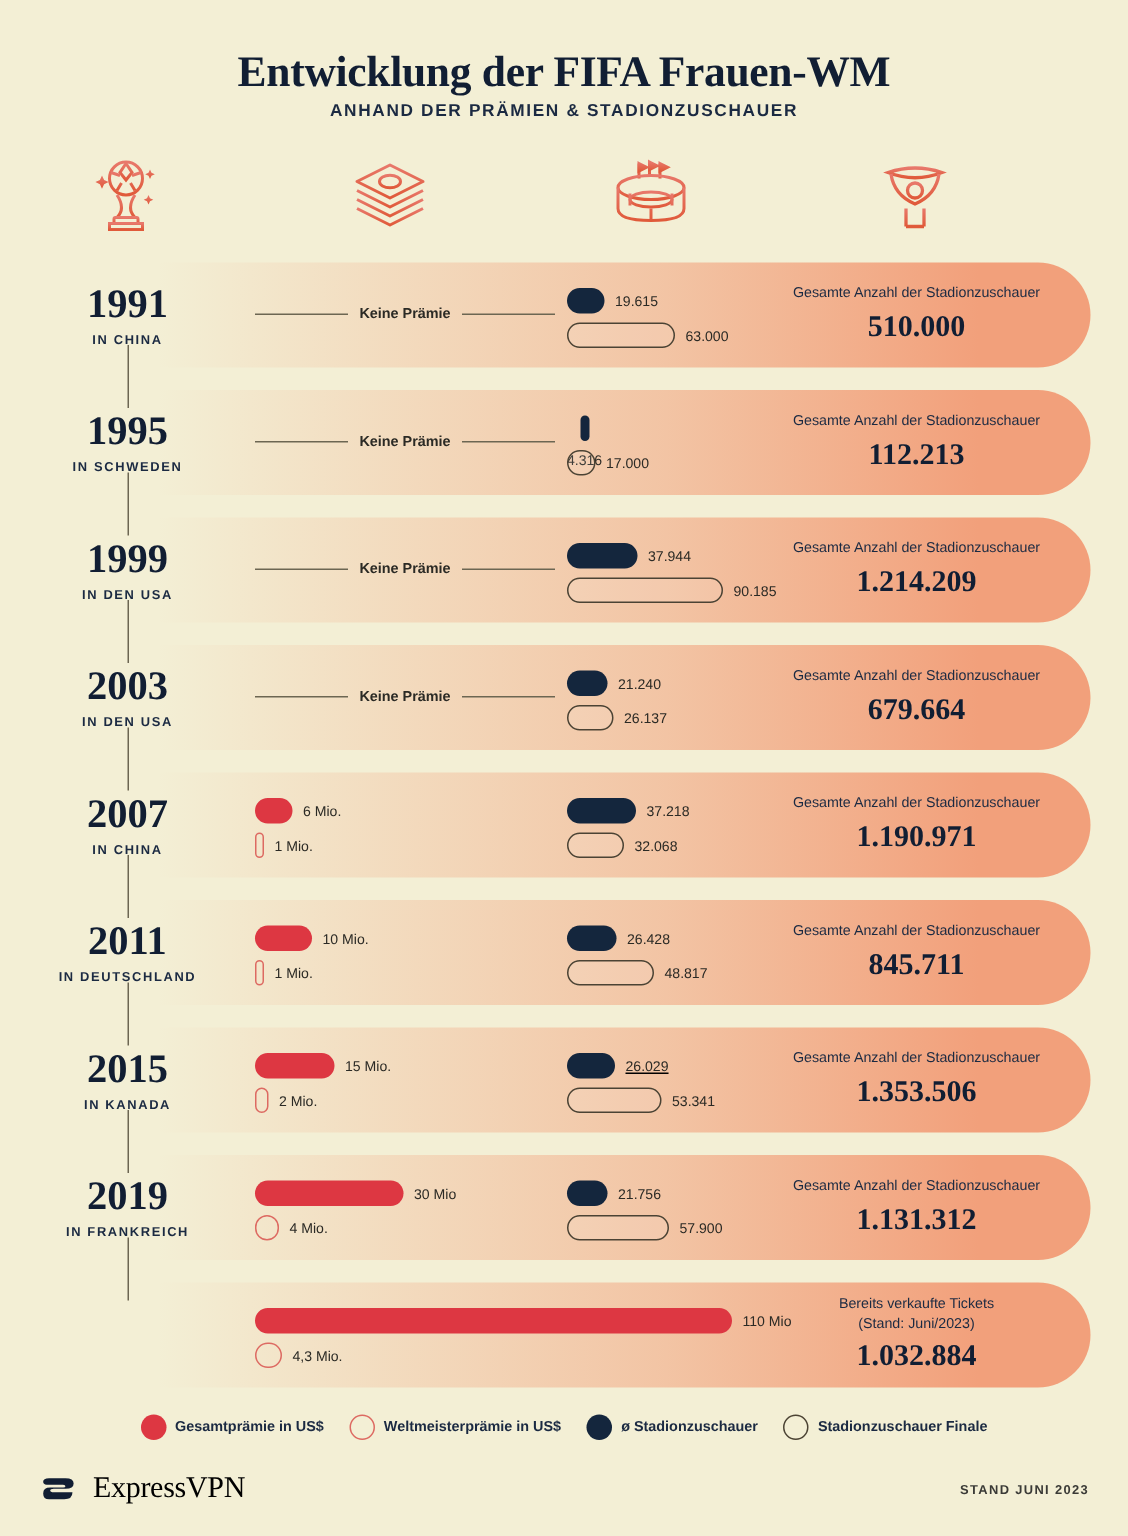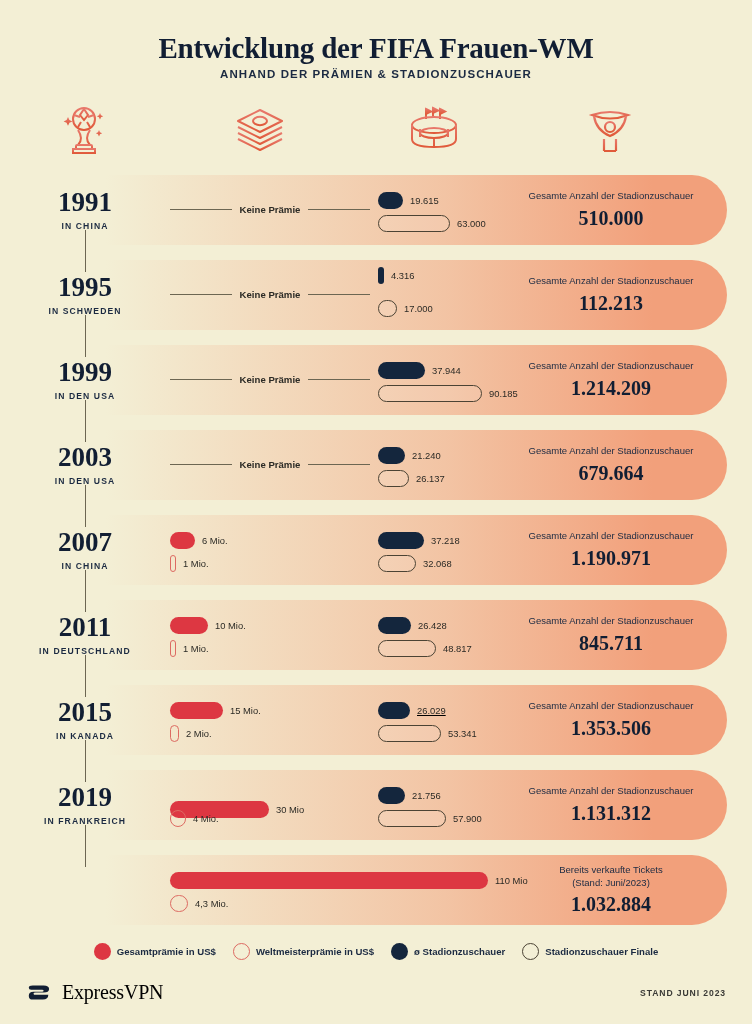--- a/index.html
+++ b/index.html
@@ -261,21 +261,21 @@
           <div class="country">IN SCHWEDEN</div>
         </div>
         <div class="prize">
           <div class="noprize">
             <span class="dash"></span>
             <span class="txt">Keine Prämie</span>
             <span class="dash"></span>
           </div>
         </div>
         <div class="att">
-          <div class="pillrow" style="top: 7px; left: 0px;">
+          <div class="pillrow" style="top: 17px; left: 0px; flex-direction: column;">
             <div class="pill solid-navy" style="width: 6px; height: 17px;"></div>
             <div class="vlabel">4.316</div>
           </div>
           <div class="pillrow" style="top: 40px; left: 0px;">
             <div class="pill open-navy" style="width: 19px; height: 17px;"></div>
             <div class="vlabel">17.000</div>
           </div>
         </div>
         <div class="total">
           <div class="total-label">Gesamte Anzahl der Stadionzuschauer</div>
@@ -437,21 +437,21 @@
         </div>
       </div>
       <div class="connector" style="top: 740px; height: 42px;"></div>
       <div class="row" style="top: 770px; height: 57px;">
         <div class="band"></div>
         <div class="yearbox">
           <div class="year">2019</div>
           <div class="country">IN FRANKREICH</div>
         </div>
         <div class="prize">
-          <div class="pillrow" style="top: 17px; left: 0px; margin-top: 14px;">
+          <div class="pillrow" style="top: 17px; left: 0px;">
             <div class="pill solid-red" style="width: 99px; height: 17px;"></div>
             <div class="vlabel">30 Mio</div>
           </div>
           <div class="pillrow" style="top: 40px; left: 0px;">
             <div class="pill open-red" style="width: 16px; height: 17px;"></div>
             <div class="vlabel">4 Mio.</div>
           </div>
         </div>
         <div class="att">
           <div class="pillrow" style="top: 17px; left: 0px;">

